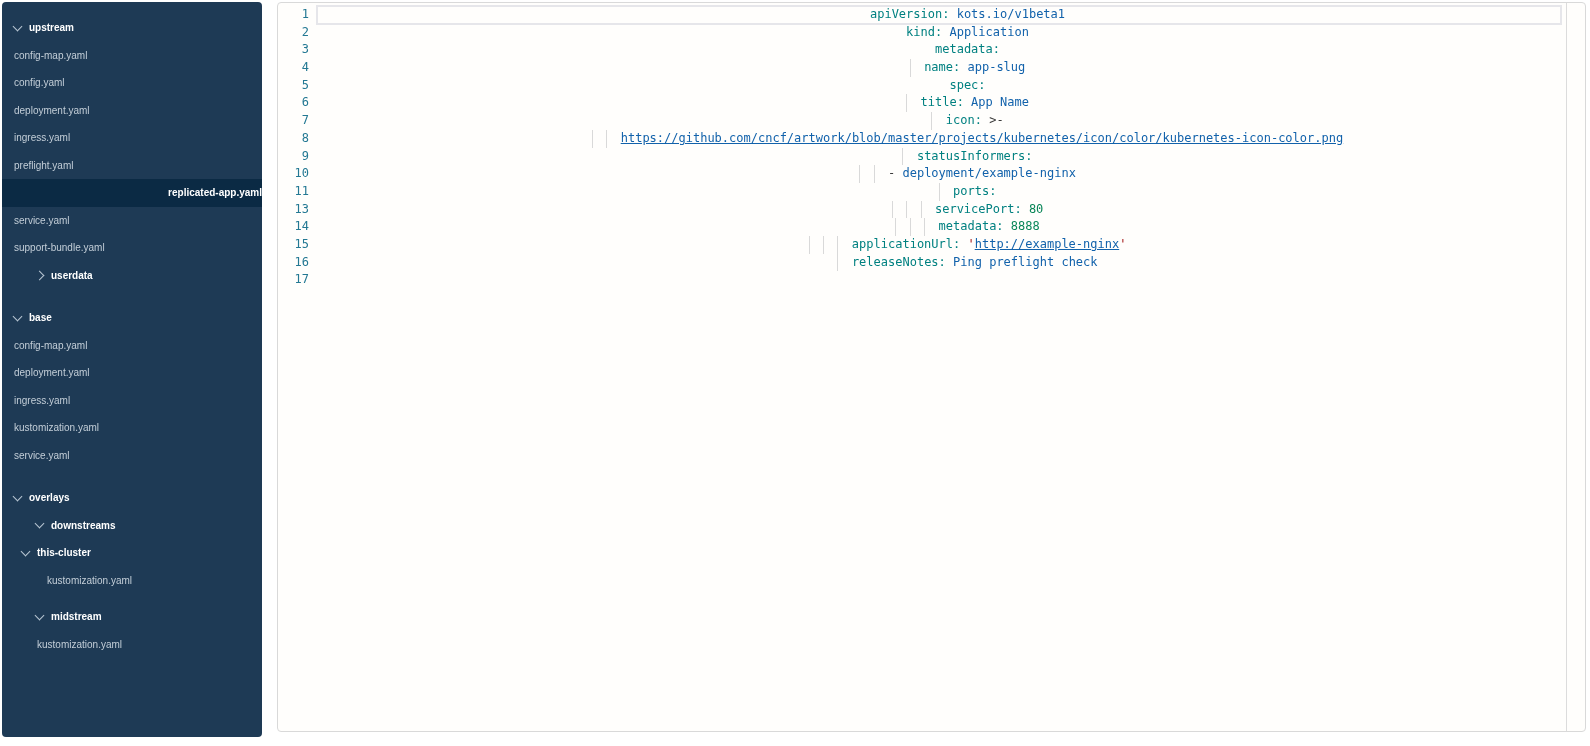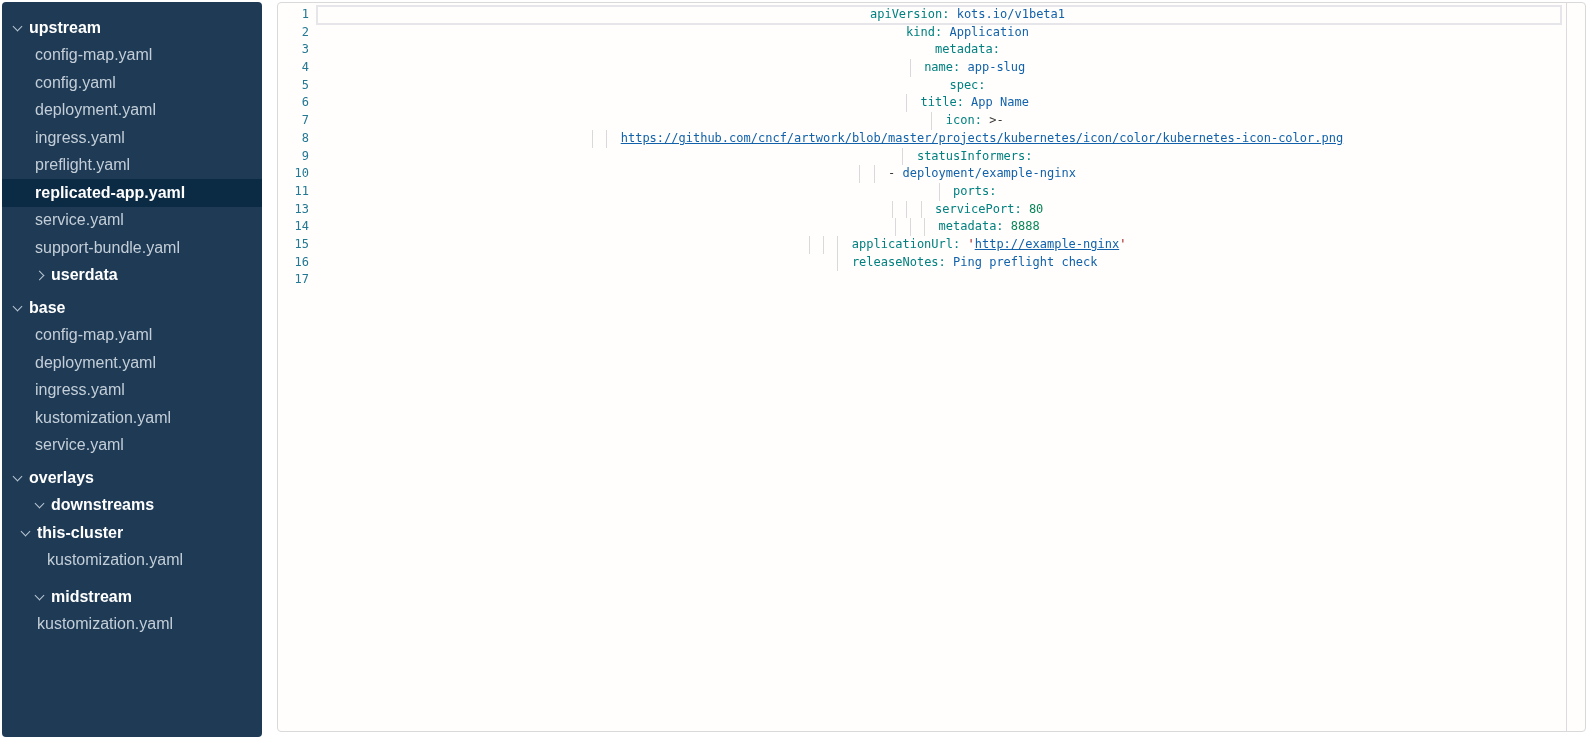--- a/index.html
+++ b/index.html
@@ -8,32 +8,32 @@
     font-family:"Liberation Sans",sans-serif;overflow:hidden;
   }
 
   
   .sidebar{
     position:absolute;left:2px;top:2px;width:260px;height:735px;
     background:var(--sb-bg,#1e3a55);border-radius:4px;
     padding-top:12px;box-sizing:border-box;
   }
   .titem{
-    display:flex;align-items:center;height:27.5px;font-size:16px;
+    display:flex;align-items:center;height:27.5px;font-size:10px;
     color:#c3ced8;cursor:pointer;white-space:nowrap;box-sizing:border-box;
   }
   .titem.folder{color:#ffffff;font-weight:bold;}
-  .titem.selected{background:var(--sb-sel,#0b2a44);color:#ffffff;font-weight:bold;}
+  .titem.selected{background:var(--sb-sel,#0b2a44);color:#ffffff;font-weight:bold;justify-content:flex-end;}
   .titem.folder.d0{padding-left:12px}
   .titem.folder.d1{padding-left:34px}
   .titem.folder.d2{padding-left:20px}
-  .titem.file.d1{padding-left:33px}
+  .titem.file.d1{padding-left:12px}
   .titem.file.d2{padding-left:35px}
   .titem.file.d3{padding-left:45px}
-  .gap-small{margin-top:5px}
+  .gap-small{margin-top:15px}
   .gap-large{margin-top:9px}
   .chev{
     width:6px;height:6px;display:inline-block;flex:none;margin-right:8px;
     border-right:1.5px solid #b9c6d3;border-bottom:1.5px solid #b9c6d3;
   }
   .chev.down{transform:rotate(45deg);margin-top:-3px;}
   .chev.right{transform:rotate(-45deg);}
 
   
   .panel{

